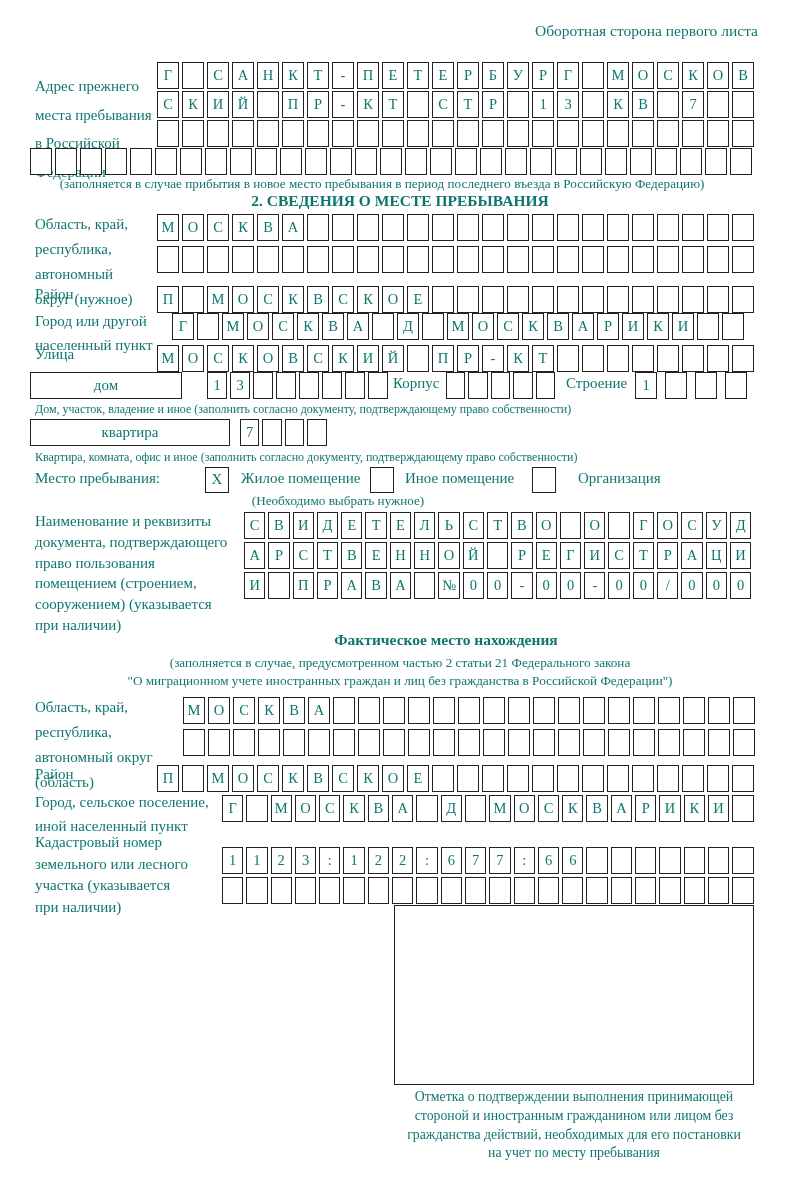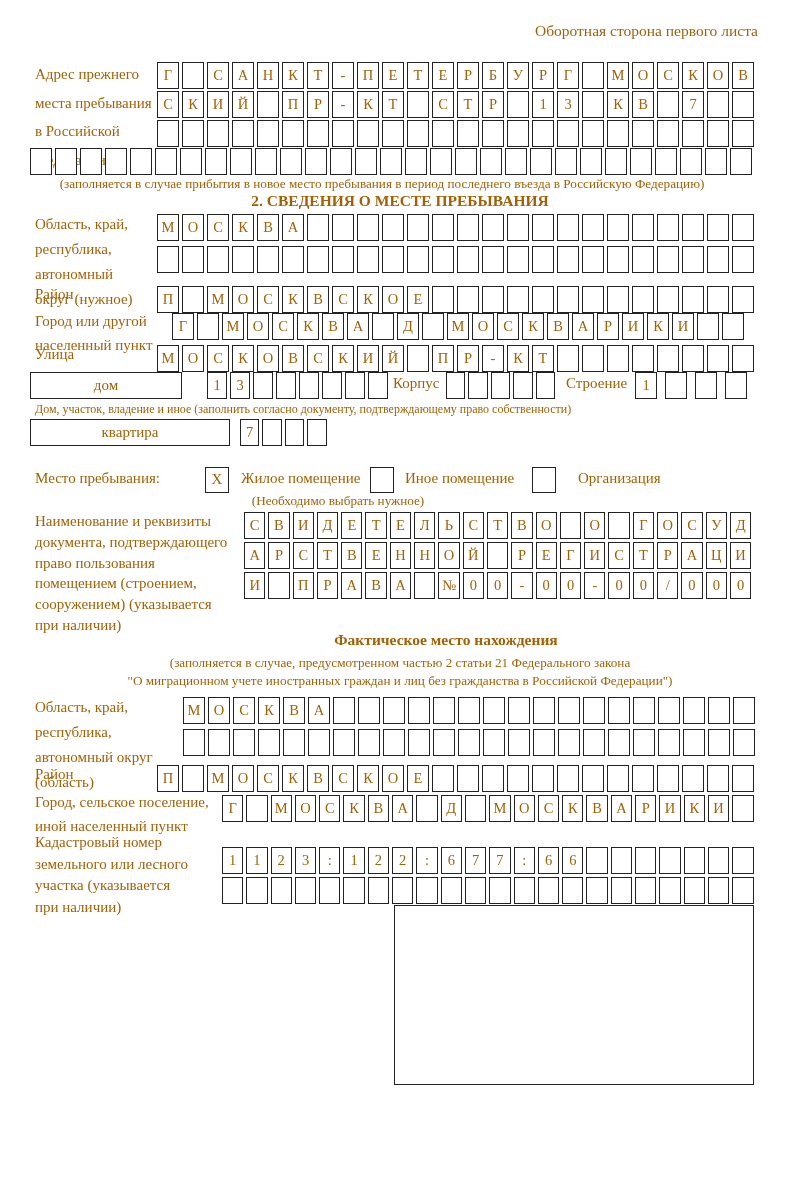--- a/index.html
+++ b/index.html
@@ -1,18 +1,18 @@
 <!DOCTYPE html>
 <html><head>
 <meta charset="utf-8">
 <style>
   html,body { margin:0; padding:0; background:#ffffff; }
   .page {
     position:relative; width:800px; height:1180px; background:#fff;
-    font-family:"Liberation Serif","DejaVu Serif",serif; color:#a16207; overflow:hidden;
+    font-family:"Liberation Serif","DejaVu Serif",serif; color:#0f766e; overflow:hidden;
   }
   .hdr { position:absolute; top:22px; right:42px; font-size:15.5px; }
   .title { position:absolute; left:0; width:800px; text-align:center; font-weight:bold; font-size:15.5px; }
   .note { position:absolute; text-align:center; font-size:13.2px; }
   .note-left { position:absolute; text-align:left; font-size:12px; white-space:nowrap; }
   .label { position:absolute; font-size:15px; }
   .lh29 { line-height:28.5px; } .lh25 { line-height:25px; } .lh24 { line-height:24px; }
   .lh21 { line-height:20.8px; } .lh215 { line-height:21.5px; }
   .inline-label { position:absolute; font-size:15px; white-space:nowrap; }
   .cellrow { position:absolute; display:flex; }
@@ -37,21 +37,21 @@
   .stampbox { position:absolute; left:394px; top:905px; width:358px; height:178px; border:1.8px solid #222; background:#fff; }
   .stamp-caption { position:absolute; left:378px; top:1088px; width:392px; text-align:center; font-size:13.8px; line-height:18.8px; }
 </style>
 </head>
 <body>
 
 <div class="page">
 
   <div class="hdr">Оборотная сторона первого листа</div>
 
-  <div class="label lh29" style="left:35px; top:60px; width:125px;">
+  <div class="label lh29" style="left:35px; top:72px; width:125px;">
     <div>Адрес прежнего</div>
     <div>места пребывания</div>
     <div>в Российской</div>
     <div>Федерации</div>
   </div>
   <div class="cellrow" style="left:157px; top:62px;">
       <div class="cell">Г</div>
       <div class="cell"></div>
       <div class="cell">С</div>
       <div class="cell">А</div>
@@ -336,20 +336,21 @@
     </div>
   <div class="note-left" style="left:35px; top:402px;">Дом, участок, владение и иное (заполнить согласно документу, подтверждающему право собственности)</div>
 
   <div class="widebox" style="left:30px; top:419px; width:200px;">квартира</div>
   <div class="cellrow apt" style="left:240px; top:419px;">
       <div class="cell">7</div>
       <div class="cell"></div>
       <div class="cell"></div>
       <div class="cell"></div>
     </div>
+  <div class="note-left" style="left:35px; top:450px;">Квартира, комната, офис и иное (заполнить согласно документу, подтверждающему право собственности)</div>
 
   <div class="inline-label" style="left:35px; top:470px;">Место пребывания:</div>
   <div class="checkbox" style="left:205px; top:467px;">X</div>
   <div class="inline-label" style="left:241px; top:470px;">Жилое помещение</div>
   <div class="checkbox" style="left:370px; top:467px;"></div>
   <div class="inline-label" style="left:405px; top:470px;">Иное помещение</div>
   <div class="checkbox" style="left:532px; top:467px;"></div>
   <div class="inline-label" style="left:578px; top:470px;">Организация</div>
   <div class="note" style="left:238px; top:493px; width:200px;">(Необходимо выбрать нужное)</div>
 
@@ -598,14 +599,20 @@
       <div class="cell"></div>
       <div class="cell"></div>
       <div class="cell"></div>
       <div class="cell"></div>
       <div class="cell"></div>
       <div class="cell"></div>
       <div class="cell"></div>
     </div>
 
   <div class="stampbox"></div>
+  <div class="stamp-caption">
+    <div>Отметка о подтверждении выполнения принимающей</div>
+    <div>стороной и иностранным гражданином или лицом без</div>
+    <div>гражданства действий, необходимых для его постановки</div>
+    <div>на учет по месту пребывания</div>
+  </div>
 
 </div>
 
 </body></html>

